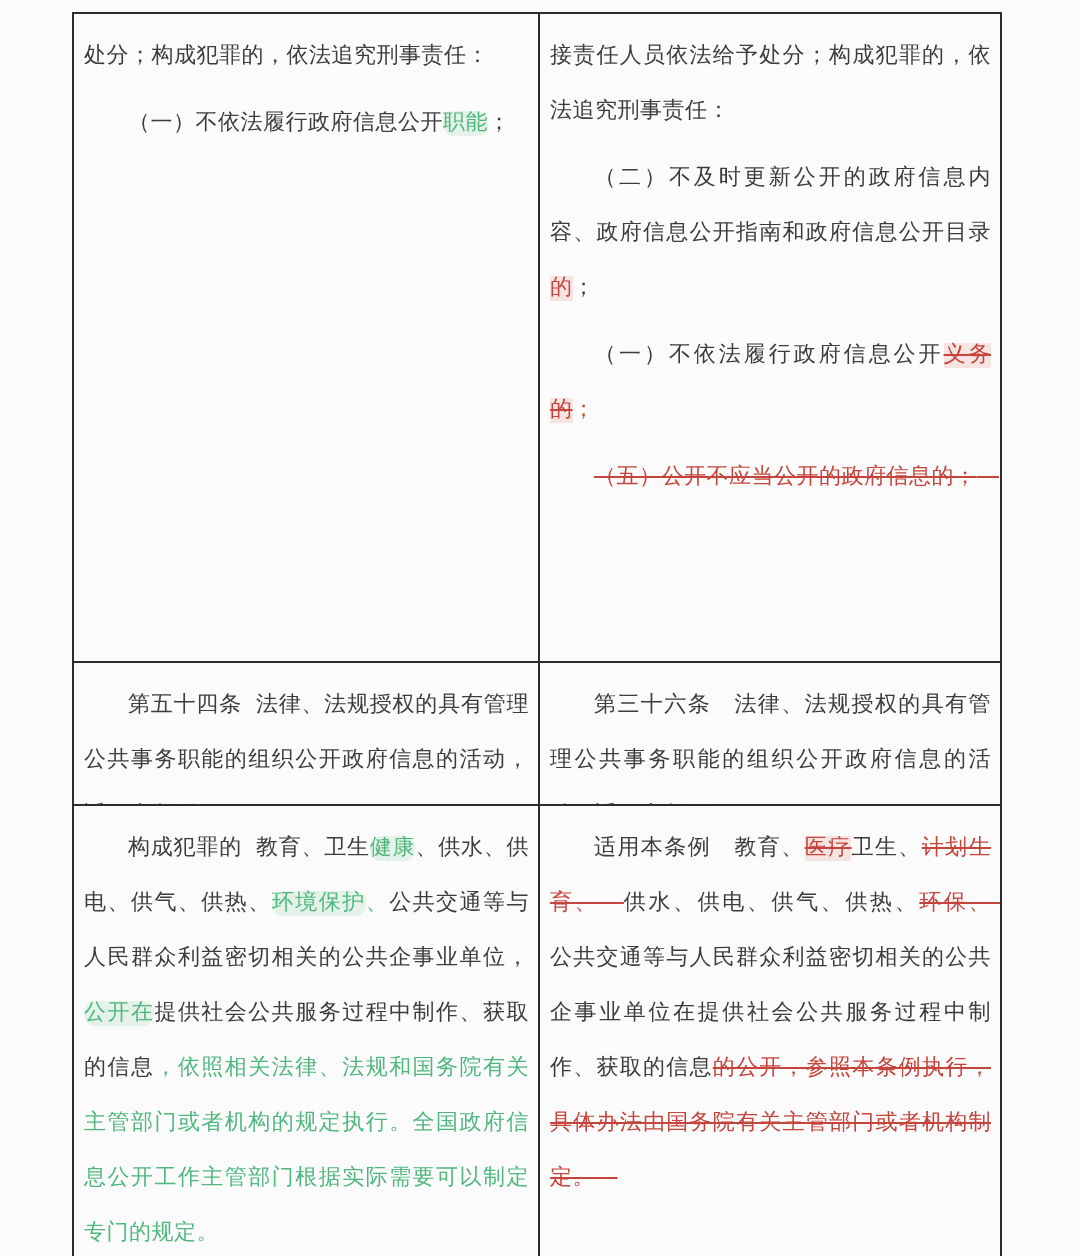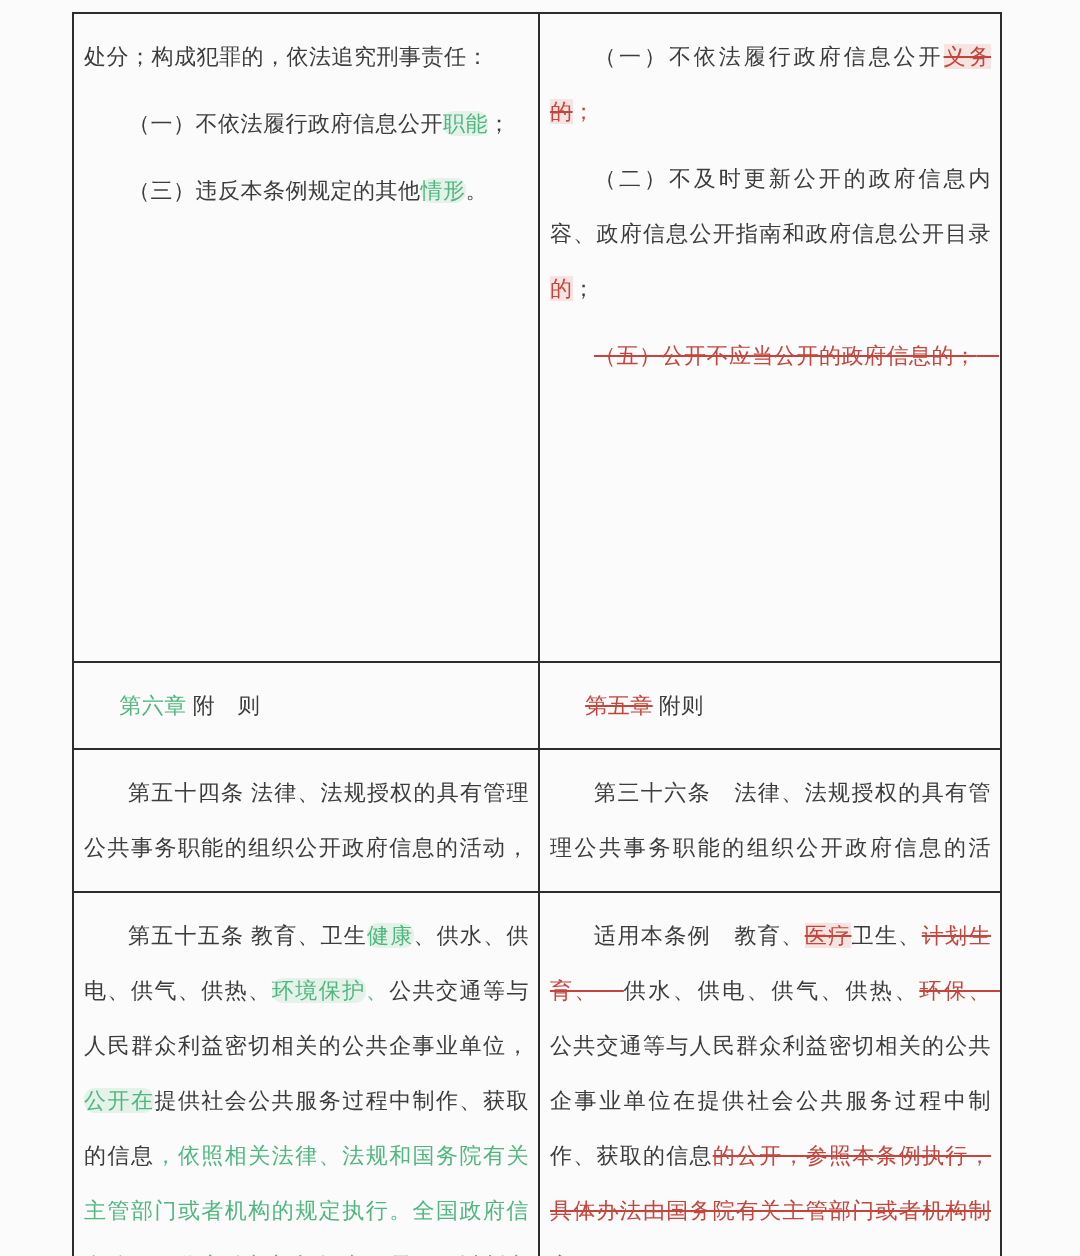--- a/index.html
+++ b/index.html
@@ -9,21 +9,21 @@
     --c-border:#2d2d2d;
     --bg:#fbfbfb;
   }
   *{box-sizing:border-box;margin:0;padding:0;}
   html,body{background:#fff;}
   .page{
     position:relative;
     width:1080px;height:1256px;
     background:var(--bg);
     overflow:hidden;
-    font-family:Liberation Serif, serif;
+    font-family:Liberation Mono, monospace;
   }
   .cmp-table{
     position:absolute;left:72px;top:12px;
     width:930px;height:1244px;
     border:2px solid var(--c-border);
     border-bottom:none;
     display:flex;flex-direction:column;
     background:var(--bg);
   }
   .cmp-row{display:flex;border-bottom:2px solid var(--c-border);overflow:hidden;}
@@ -54,46 +54,38 @@
 </style>
 </head>
 <body>
 
 <div class="page">
   <div class="cmp-table">
       <div class="cmp-row row-0">
         <div class="cell cell-left">
           <p class="para"><span class="s-n">处分；构成犯罪的，依法追究刑事责任：</span></p>
           <p class="para ind"><span class="s-n">（一）不依法履行政府信息公开</span><span class="s-gh">职能</span><span class="s-n">；</span></p>
-          <p class="para ind"><span class="s-n">（三）违反本条例规定的其他</span><span class="s-gh">情形</span><span class="s-n">。</span></p>
         </div>
         <div class="cell cell-right">
+          <p class="para"><span class="s-n">接责任人员依法给予处分；构成犯罪的，依法追究刑事责任：</span></p>
+          <p class="para ind"><span class="s-n">（二）不及时更新公开的政府信息内容、政府信息公开指南和政府信息公开目录</span><span class="s-rh">的</span><span class="s-n">；</span></p>
           <p class="para ind"><span class="s-n">（一）不依法履行政府信息公开</span><span class="s-rhs">义务的</span><span class="s-r">；</span></p>
-          <p class="para ind"><span class="s-n">（二）不及时更新公开的政府信息内容、政府信息公开指南和政府信息公开目录</span><span class="s-rh">的</span><span class="s-n">；</span></p>
           <p class="para ind"><span class="s-rs">（五）公开不应当公开的政府信息的；　</span></p>
-        </div>
-      </div>
-      <div class="cmp-row row-1">
-        <div class="cell cell-left">
-          <p class="para ind-sm"><span class="s-g">第六章</span><span class="s-n"> 附　则</span></p>
-        </div>
-        <div class="cell cell-right">
-          <p class="para ind-sm"><span class="s-rs">第五章</span><span class="s-n"> 附则</span></p>
         </div>
       </div>
       <div class="cmp-row row-2">
         <div class="cell cell-left">
           <p class="para ind"><span class="s-n">第五十四条 法律、法规授权的具有管理公共事务职能的组织公开政府信息的活动，适用本条例。</span></p>
         </div>
         <div class="cell cell-right">
           <p class="para ind"><span class="s-n">第三十六条　法律、法规授权的具有管理公共事务职能的组织公开政府信息的活动，适用本条例。</span></p>
         </div>
       </div>
       <div class="cmp-row row-3">
         <div class="cell cell-left">
-          <p class="para ind"><span class="s-n">第五十五条 教育、卫生</span><span class="s-gh">健康</span><span class="s-n">、供水、供电、供气、供热、</span><span class="s-gh">环境保护</span><span class="s-g">、</span><span class="s-n">公共交通等与人民群众利益密切相关的公共企事业单位，</span><span class="s-gh">公开在</span><span class="s-n">提供社会公共服务过程中制作、获取的信息</span><span class="s-g">，依照相关法律、法规和国务院有关主管部门或者机构的规定执行。全国政府信息公开工作主管部门根据实际需要可以制定专门的规定。</span></p>
+          <p class="para ind"><span class="s-n">构成犯罪的 教育、卫生</span><span class="s-gh">健康</span><span class="s-n">、供水、供电、供气、供热、</span><span class="s-gh">环境保护</span><span class="s-g">、</span><span class="s-n">公共交通等与人民群众利益密切相关的公共企事业单位，</span><span class="s-gh">公开在</span><span class="s-n">提供社会公共服务过程中制作、获取的信息</span><span class="s-g">，依照相关法律、法规和国务院有关主管部门或者机构的规定执行。全国政府信息公开工作主管部门根据实际需要可以制定专门的规定。</span></p>
         </div>
         <div class="cell cell-right">
           <p class="para ind"><span class="s-n">适用本条例　教育、</span><span class="s-rhs">医疗</span><span class="s-n">卫生、</span><span class="s-rs">计划生育、　</span><span class="s-n">供水、供电、供气、供热、</span><span class="s-rs">环保、　</span><span class="s-n">公共交通等与人民群众利益密切相关的公共企事业单位在提供社会公共服务过程中制作、获取的信息</span><span class="s-rs">的公开，参照本条例执行，具体办法由国务院有关主管部门或者机构制定。　</span></p>
         </div>
       </div>
     </div>
 </div>
 
 </body></html>

